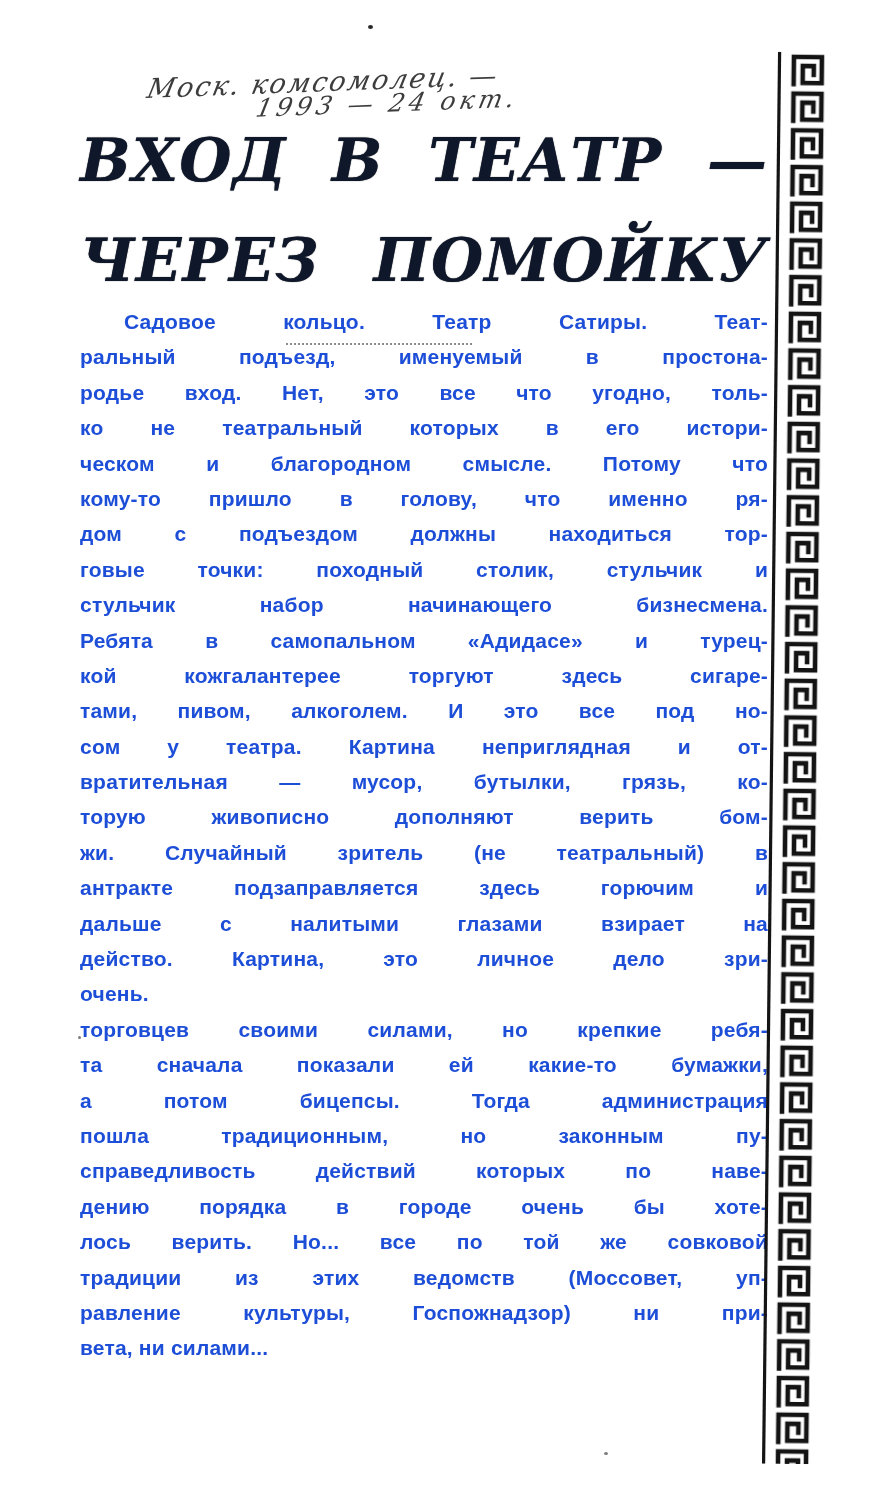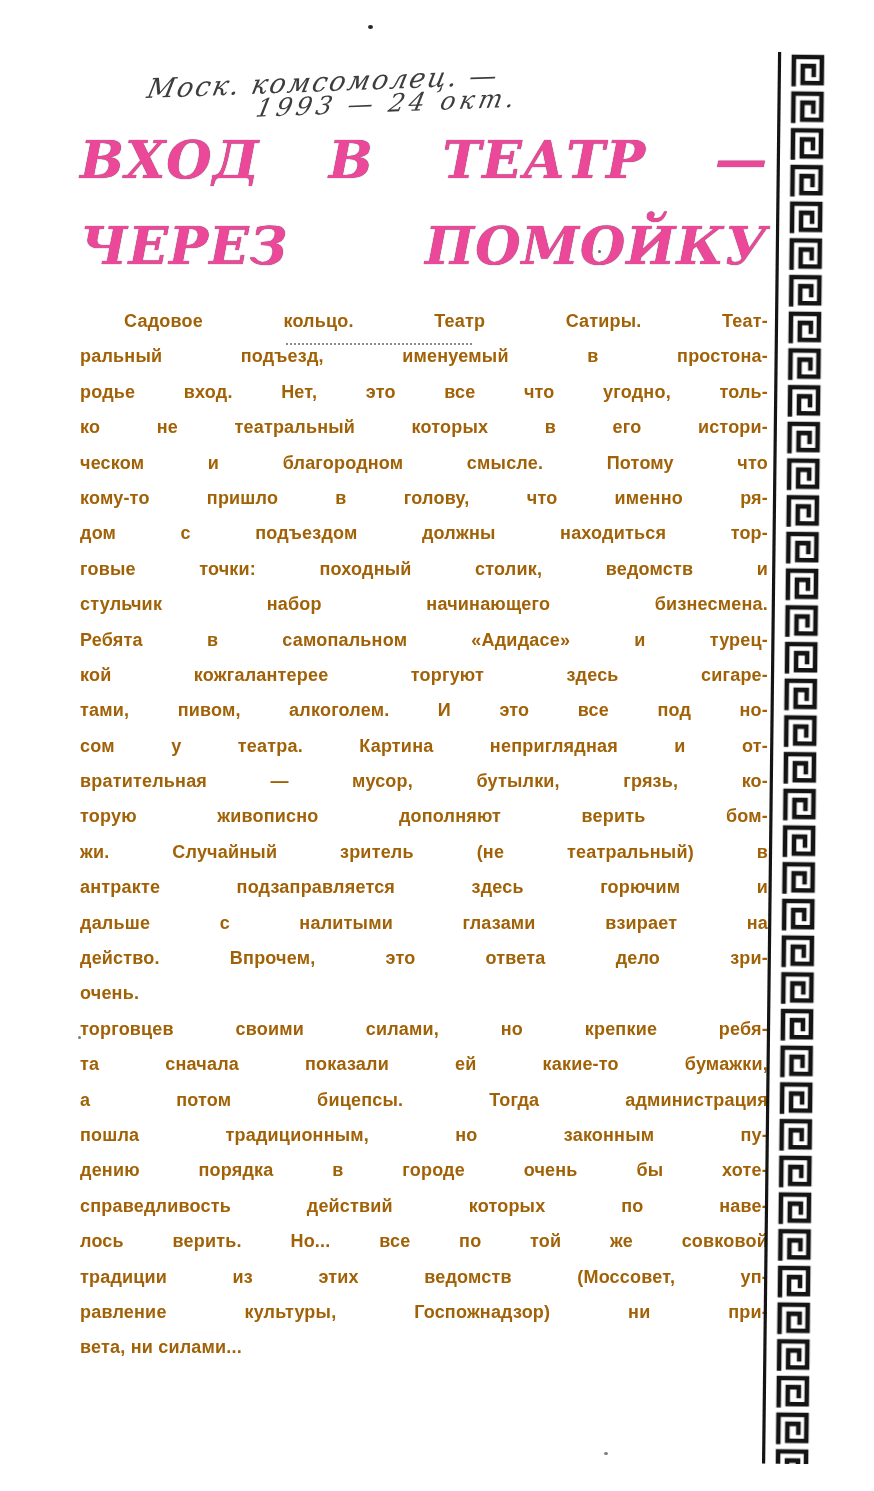--- a/index.html
+++ b/index.html
@@ -24,44 +24,44 @@
   .hw1{font-size:27px;}
   .hw2{font-size:25px;margin-top:-6px;margin-left:108px;letter-spacing:4px;}
 
   
   .title{position:absolute;top:124px;left:80px;width:688px;margin:0;}
   .title-line{
     display:block;
     font-family:"DejaVu Serif",serif;
     font-style:italic;
     font-weight:600;
-    font-size:52px;
+    font-size:60px;
     line-height:72px;
-    color:#ec4899;
+    color:#0f172a;
     text-align:justify;
     text-align-last:justify;
     letter-spacing:1px;
     text-shadow:0 0 1px #3a3a3a;
   }
-  .title-line + .title-line{margin-top:14px;}
+  .title-line + .title-line{margin-top:28px;}
 
   
   .artifact-line{
     position:absolute;left:286px;top:343px;width:186px;height:0;
     border-top:2px dotted rgba(45,45,45,.55);
   }
 
   
   .article{
     position:absolute;left:80px;top:304px;width:688px;
     font-weight:bold;
-    font-size:18px;
+    font-size:21px;
     line-height:35.4px;
     letter-spacing:.2px;
-    color:#a16207;
+    color:#1d4ed8;
   }
   .tline{
     text-align:justify;
     text-align-last:justify;
     height:35.4px;
     white-space:nowrap;
   }
   .tline.indent{text-indent:44px;}
   .tline.last{text-align-last:left;}
 
@@ -103,41 +103,41 @@
 
   <div class="article">
     <div class="para">
         <div class="tline indent">Садовое кольцо. Театр Сатиры. Теат-</div>
         <div class="tline">ральный подъезд, именуемый в простона-</div>
         <div class="tline">родье вход. Нет, это все что угодно, толь-</div>
         <div class="tline">ко не театральный которых в его истори-</div>
         <div class="tline">ческом и благородном смысле. Потому что</div>
         <div class="tline">кому-то пришло в голову, что именно ря-</div>
         <div class="tline">дом с подъездом должны находиться тор-</div>
-        <div class="tline">говые точки: походный столик, ведомств и</div>
+        <div class="tline">говые точки: походный столик, стульчик и</div>
         <div class="tline">стульчик набор начинающего бизнесмена.</div>
         <div class="tline">Ребята в самопальном «Адидасе» и турец-</div>
         <div class="tline">кой кожгалантерее торгуют здесь сигаре-</div>
         <div class="tline">тами, пивом, алкоголем. И это все под но-</div>
         <div class="tline">сом у театра. Картина неприглядная и от-</div>
         <div class="tline">вратительная — мусор, бутылки, грязь, ко-</div>
         <div class="tline">торую живописно дополняют верить бом-</div>
         <div class="tline">жи. Случайный зритель (не театральный) в</div>
         <div class="tline">антракте подзаправляется здесь горючим и</div>
         <div class="tline">дальше с налитыми глазами взирает на</div>
-        <div class="tline">действо. Впрочем, это ответа дело зри-</div>
+        <div class="tline">действо. Картина, это личное дело зри-</div>
         <div class="tline last">очень.</div>
       </div>
     <div class="para">
         <div class="tline">торговцев своими силами, но крепкие ребя-</div>
         <div class="tline">та сначала показали ей какие-то бумажки,</div>
         <div class="tline">а потом бицепсы. Тогда администрация</div>
         <div class="tline">пошла традиционным, но законным пу-</div>
+        <div class="tline">справедливость действий которых по наве-</div>
         <div class="tline">дению порядка в городе очень бы хоте-</div>
-        <div class="tline">справедливость действий которых по наве-</div>
         <div class="tline">лось верить. Но... все по той же совковой</div>
         <div class="tline">традиции из этих ведомств (Моссовет, уп-</div>
         <div class="tline">равление культуры, Госпожнадзор) ни при-</div>
         <div class="tline last">вета, ни силами...</div>
       </div>
   </div>
 
   <div class="border-strip">
     <svg width="58" height="1412" viewBox="0 0 58 1412" xmlns="http://www.w3.org/2000/svg">
       <defs>

